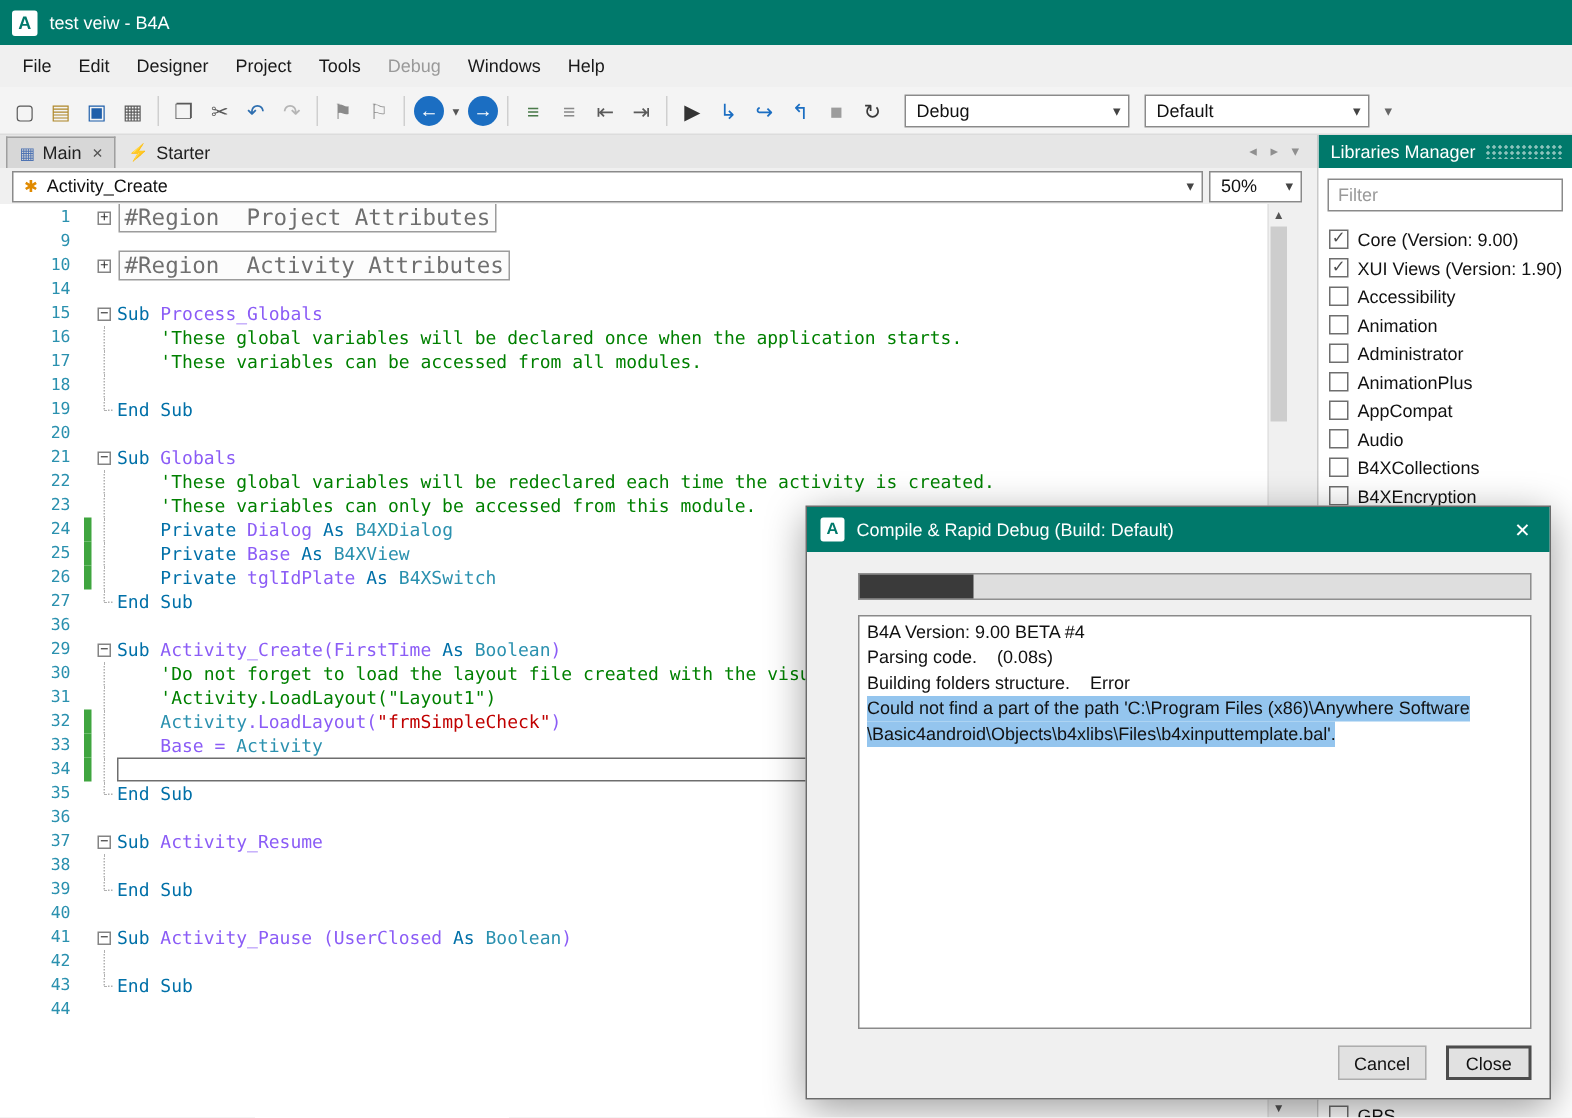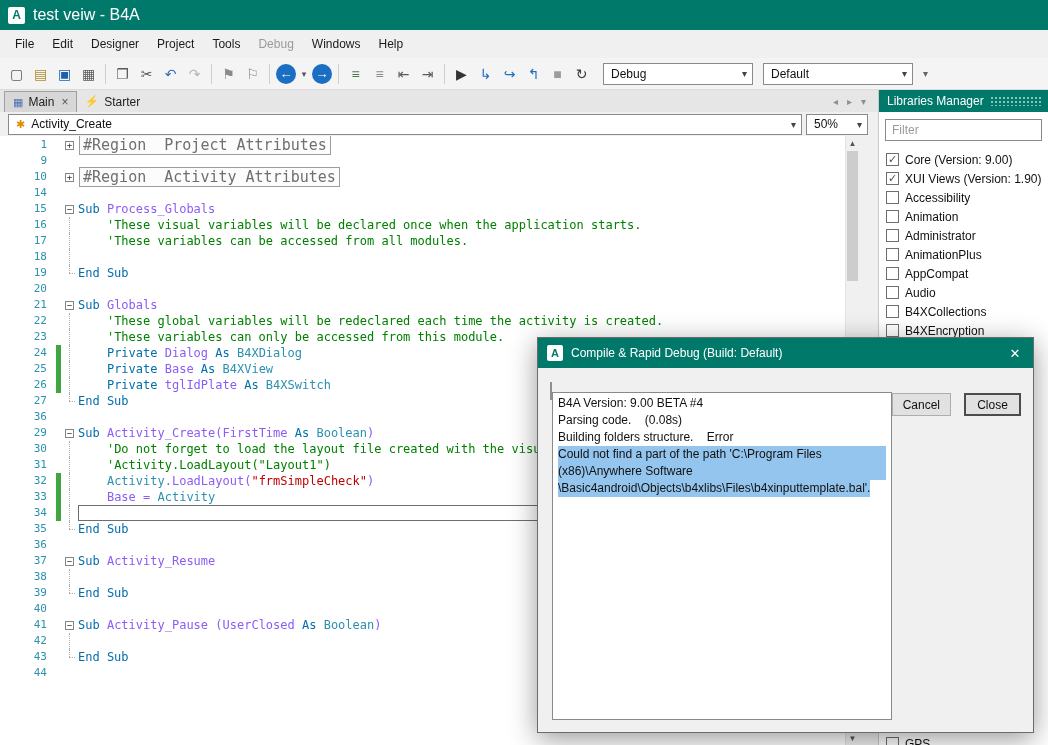--- a/index.html
+++ b/index.html
@@ -4,21 +4,21 @@
 <style>
   *{box-sizing:border-box;margin:0;padding:0;}
   html,body{width:1048px;height:745px;overflow:hidden;}
   body{font-family:"Liberation Sans",sans-serif;font-size:12px;background:#f0f0f0;position:relative;color:#111;}
   .window{width:1048px;height:745px;position:relative;overflow:hidden;background:#f0f0f0;display:flex;flex-direction:column;}
 
   
   .titlebar{height:30px;background:#00796b;display:flex;align-items:center;padding:0 8px;gap:8px;flex:none;}
   .app-logo{width:17px;height:17px;background:#ffffff;color:#00796b;font-weight:bold;display:flex;align-items:center;justify-content:center;font-size:12px;border-radius:2px;flex:none;}
   .app-logo.small{width:16px;height:16px;font-size:11px;}
-  .title-text{color:#fff;font-size:16px;}
+  .title-text{color:#fff;font-size:12px;}
 
   
   .menubar{height:28px;background:#f0f0f0;display:flex;align-items:center;padding-left:6px;flex:none;}
   .menu-item{padding:5px 9px;color:#1a1a1a;cursor:default;}
   .menu-item.disabled{color:#9a9a9a;}
 
   
   .toolbar{height:32px;background:#f4f4f4;display:flex;align-items:center;padding:0 5px;gap:2px;border-bottom:1px solid #dcdcdc;flex:none;}
   .tb-icons{display:flex;align-items:center;gap:1px;}
   .tb-btn{width:23px;height:23px;display:flex;align-items:center;justify-content:center;font-size:14px;color:#4a4a4a;border-radius:2px;}
@@ -80,21 +80,21 @@
   .filter{display:block;margin:0 6px 9px;width:calc(100% - 12px);height:22px;border:1px solid #8a8a8a;padding:0 6px;font:12px "Liberation Sans",sans-serif;color:#333;background:#fff;}
   .filter::placeholder{color:#9a9a9a;}
   .lib-item{display:flex;align-items:center;gap:6px;height:19px;padding-left:7px;font-size:12px;color:#111;}
   .checkbox{width:13px;height:13px;border:1px solid #6e6e6e;background:#fff;font-size:11px;line-height:11px;text-align:center;color:#4d4d4d;flex:none;}
   .lib-item.pinned{position:absolute;bottom:-8px;left:0;right:0;background:#fff;}
 
   
   .dialog{position:absolute;left:537px;top:337px;width:497px;height:396px;background:#f0f0f0;border:1px solid #6b6b6b;box-shadow:0 6px 26px rgba(0,0,0,.4);z-index:20;display:flex;flex-direction:column;}
   .dlg-title{height:30px;flex:none;background:#00796b;color:#fff;display:flex;align-items:center;gap:8px;padding-left:9px;font-size:12px;}
   .dlg-close{margin-left:auto;width:36px;height:100%;display:flex;align-items:center;justify-content:center;font-size:13px;color:#fff;}
-  .dlg-body{flex:1;padding:14px 12px 12px;display:flex;flex-direction:row;min-height:0;}
+  .dlg-body{flex:1;padding:14px 12px 12px;display:flex;flex-direction:column;min-height:0;margin-left:22px;}
   .progress{height:18px;border:1px solid #8f8f8f;background:#dedede;flex:none;}
   .progress-fill{height:100%;background:#3a3a3a;width:0;}
   .log{margin-top:10px;flex:1;background:#fff;border:1px solid #8a8a8a;padding:2px 5px;font-size:12px;line-height:17px;overflow:hidden;}
   .log-line{min-height:17px;white-space:pre-wrap;}
   .log-line.selected{background:#94c5ee;width:fit-content;}
   .dlg-buttons{display:flex;justify-content:flex-end;gap:13px;margin-top:11px;flex:none;}
   .dlg-btn{min-width:57px;height:23px;background:#e1e1e1;border:1px solid #adadad;font:12px "Liberation Sans",sans-serif;color:#111;padding:0 10px;}
   .dlg-btn.default{border:2px solid #4c4c4c;}
 </style>
 </head>
@@ -229,21 +229,21 @@
               <div class="chg"></div>
               <div class="fold">
                 <span class="fbox">−</span>
               </div>
               <div class="ltext"><span class="kw">Sub</span><span class="pl"> Process_Globals</span></div>
             </div>
             <div class="line">
               <div class="ln">16</div>
               <div class="chg"></div>
               <div class="fold line"></div>
-              <div class="ltext"><span class="cm">	'These visual variables will be declared once when the application starts.</span></div>
+              <div class="ltext"><span class="cm">	'These global variables will be declared once when the application starts.</span></div>
             </div>
             <div class="line">
               <div class="ln">17</div>
               <div class="chg"></div>
               <div class="fold line"></div>
               <div class="ltext"><span class="cm">	'These variables can be accessed from all modules.</span></div>
             </div>
             <div class="line">
               <div class="ln">18</div>
               <div class="chg"></div>

